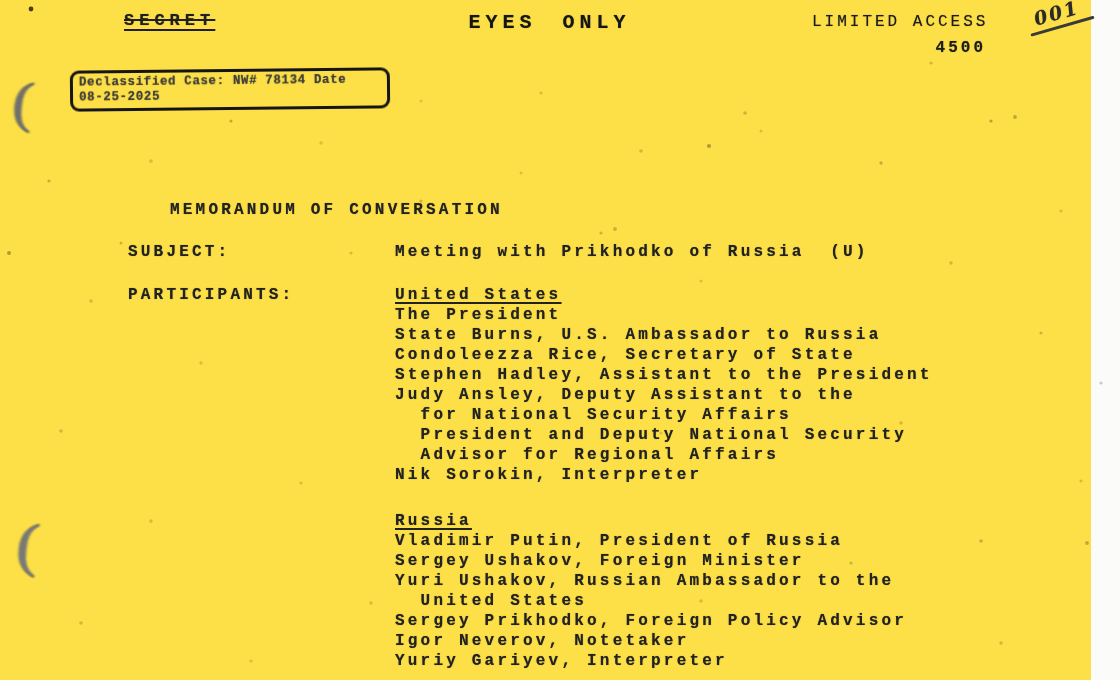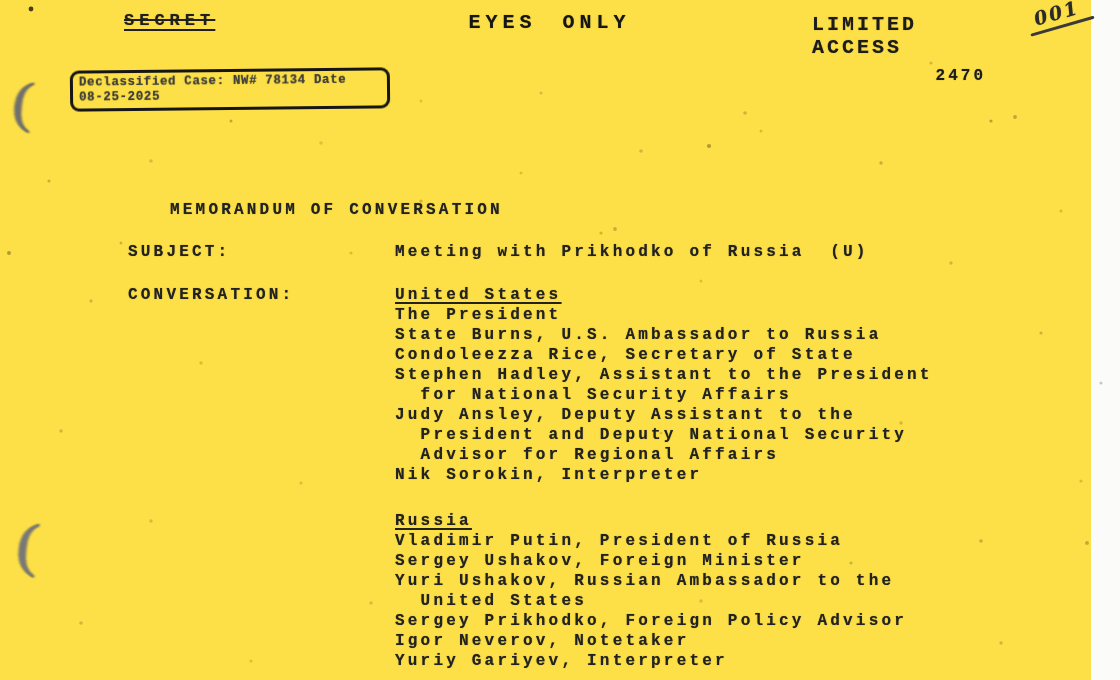--- a/index.html
+++ b/index.html
@@ -76,21 +76,21 @@
     position:absolute;left:8px;right:0;top:8px;text-align:center;
   }
   .hdr-center .cap{
     font-size:20px;font-weight:700;letter-spacing:5px;word-spacing:9px;
     line-height:29px;color:#161616;
   }
   .hdr-right{
     position:absolute;left:812px;top:13px;width:186px;text-align:left;
   }
   .hdr-right .la{
-    font-size:20px;font-weight:700;letter-spacing:3px;color:#1c1c1c;
+    font-size:16px;font-weight:400;letter-spacing:3px;color:#1c1c1c;
   }
   .hdr-right .num{
     font-size:16px;font-weight:700;letter-spacing:3px;margin-top:8px;
     text-align:right;padding-right:12px;color:#1c1c1c;
   }
   
   .hand-number{
     position:absolute;left:1034px;top:0px;
     transform:rotate(-16deg);
     font-family:"DejaVu Serif","Liberation Serif",serif;
@@ -148,21 +148,21 @@
   <div class="speckles"></div>
 
   <div class="hdr-secret">SECRET</div>
 
   <div class="hdr-center">
     <div class="cap">EYES ONLY</div>
   </div>
 
   <div class="hdr-right">
     <div class="la">LIMITED ACCESS</div>
-    <div class="num">2470</div>
+    <div class="num">4500</div>
   </div>
 
   <div class="hand-number">
     <span>001</span>
     <div class="hand-underline"></div>
   </div>
 
   <div class="stamp">
     <div>Declassified Case: NW# 78134 Date</div>
     <div>08-25-2025</div>
@@ -173,31 +173,31 @@
 
   <div class="body">
     <div class="title">MEMORANDUM OF CONVERSATION</div>
 
     <div class="row subject-row">
       <div class="label">SUBJECT:</div>
       <div class="value-line">Meeting with Prikhodko of Russia  (U)</div>
     </div>
 
     <div class="row participants-row">
-      <div class="label">CONVERSATION:</div>
+      <div class="label">PARTICIPANTS:</div>
       <div class="value">
 
         <div class="group">
           <div class="group-heading line">United States</div>
           <div class="line">The President</div>
           <div class="line">State Burns, U.S. Ambassador to Russia</div>
           <div class="line">Condoleezza Rice, Secretary of State</div>
           <div class="line">Stephen Hadley, Assistant to the President</div>
+          <div class="line">Judy Ansley, Deputy Assistant to the</div>
           <div class="line">  for National Security Affairs</div>
-          <div class="line">Judy Ansley, Deputy Assistant to the</div>
           <div class="line">  President and Deputy National Security</div>
           <div class="line">  Advisor for Regional Affairs</div>
           <div class="line">Nik Sorokin, Interpreter</div>
         </div>
 
         <div class="group group-russia">
           <div class="group-heading line">Russia</div>
           <div class="line">Vladimir Putin, President of Russia</div>
           <div class="line">Sergey Ushakov, Foreign Minister</div>
           <div class="line">Yuri Ushakov, Russian Ambassador to the</div>

